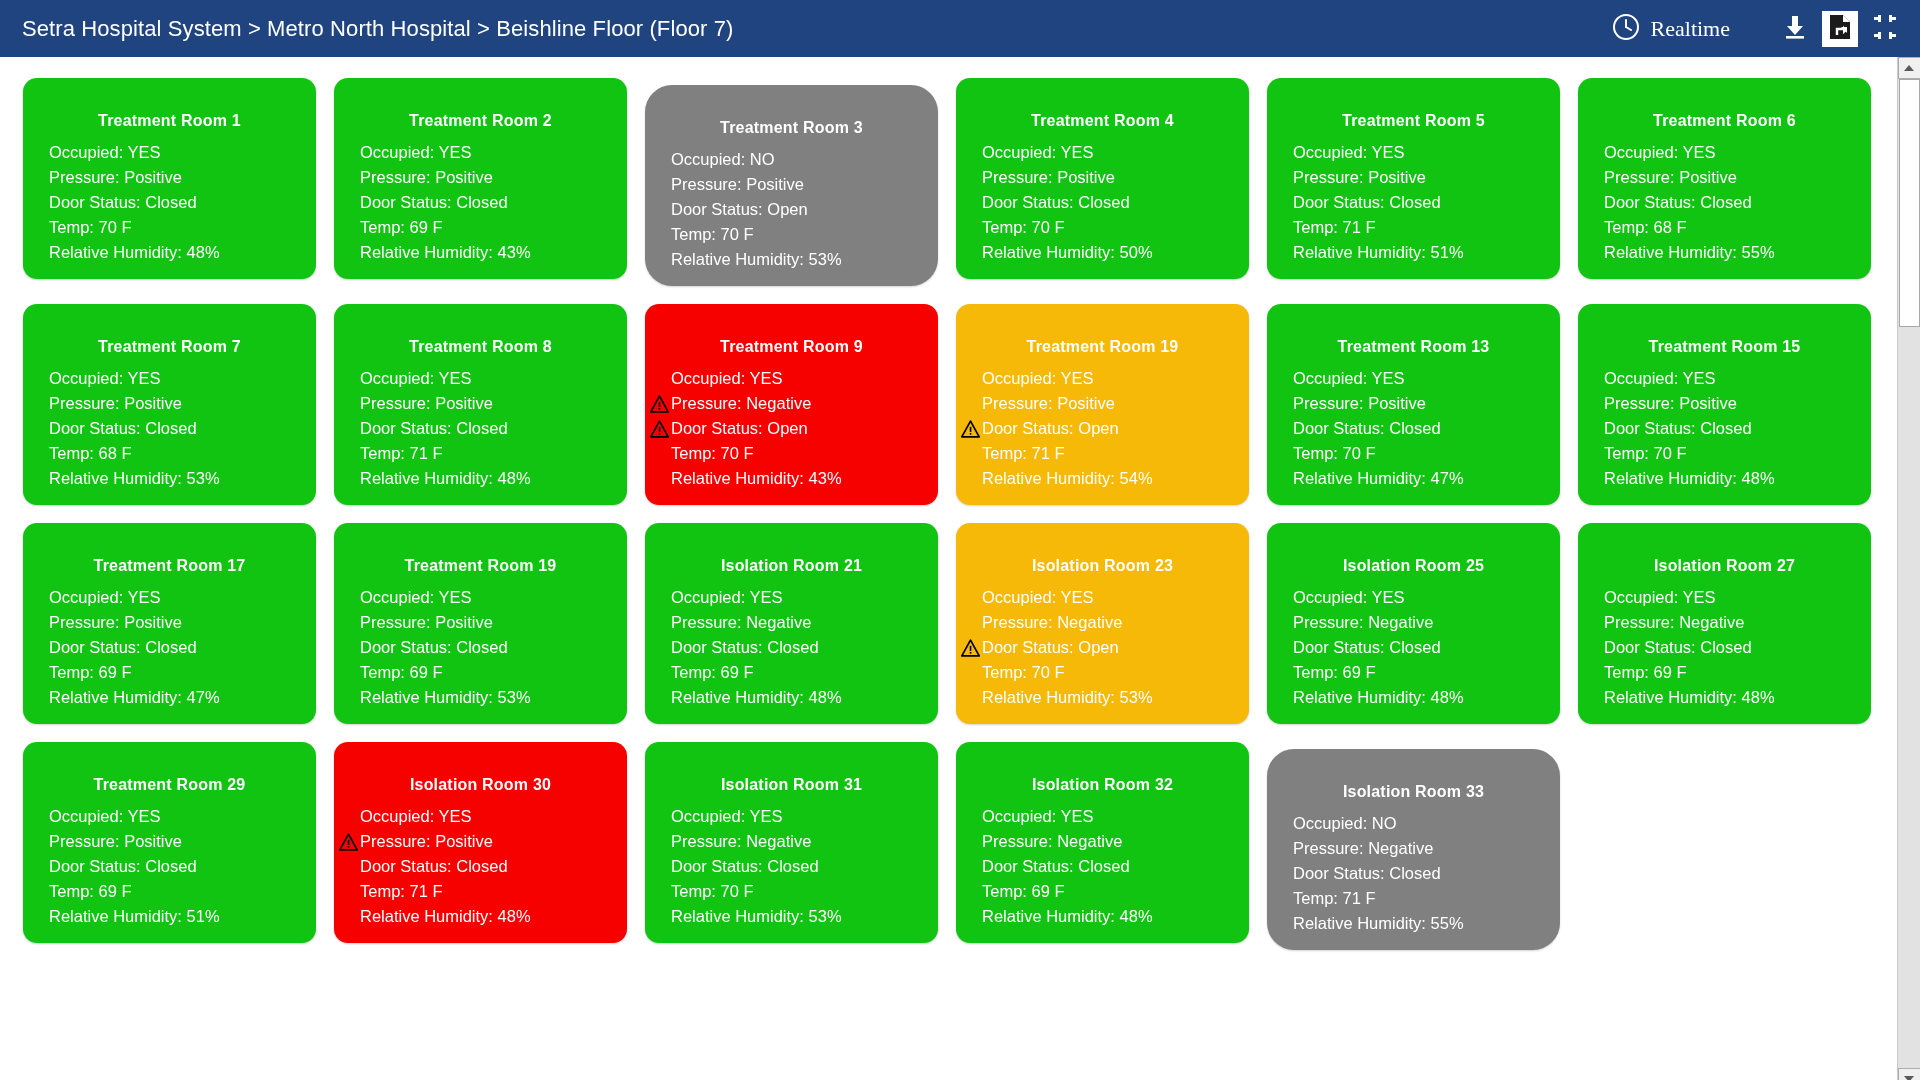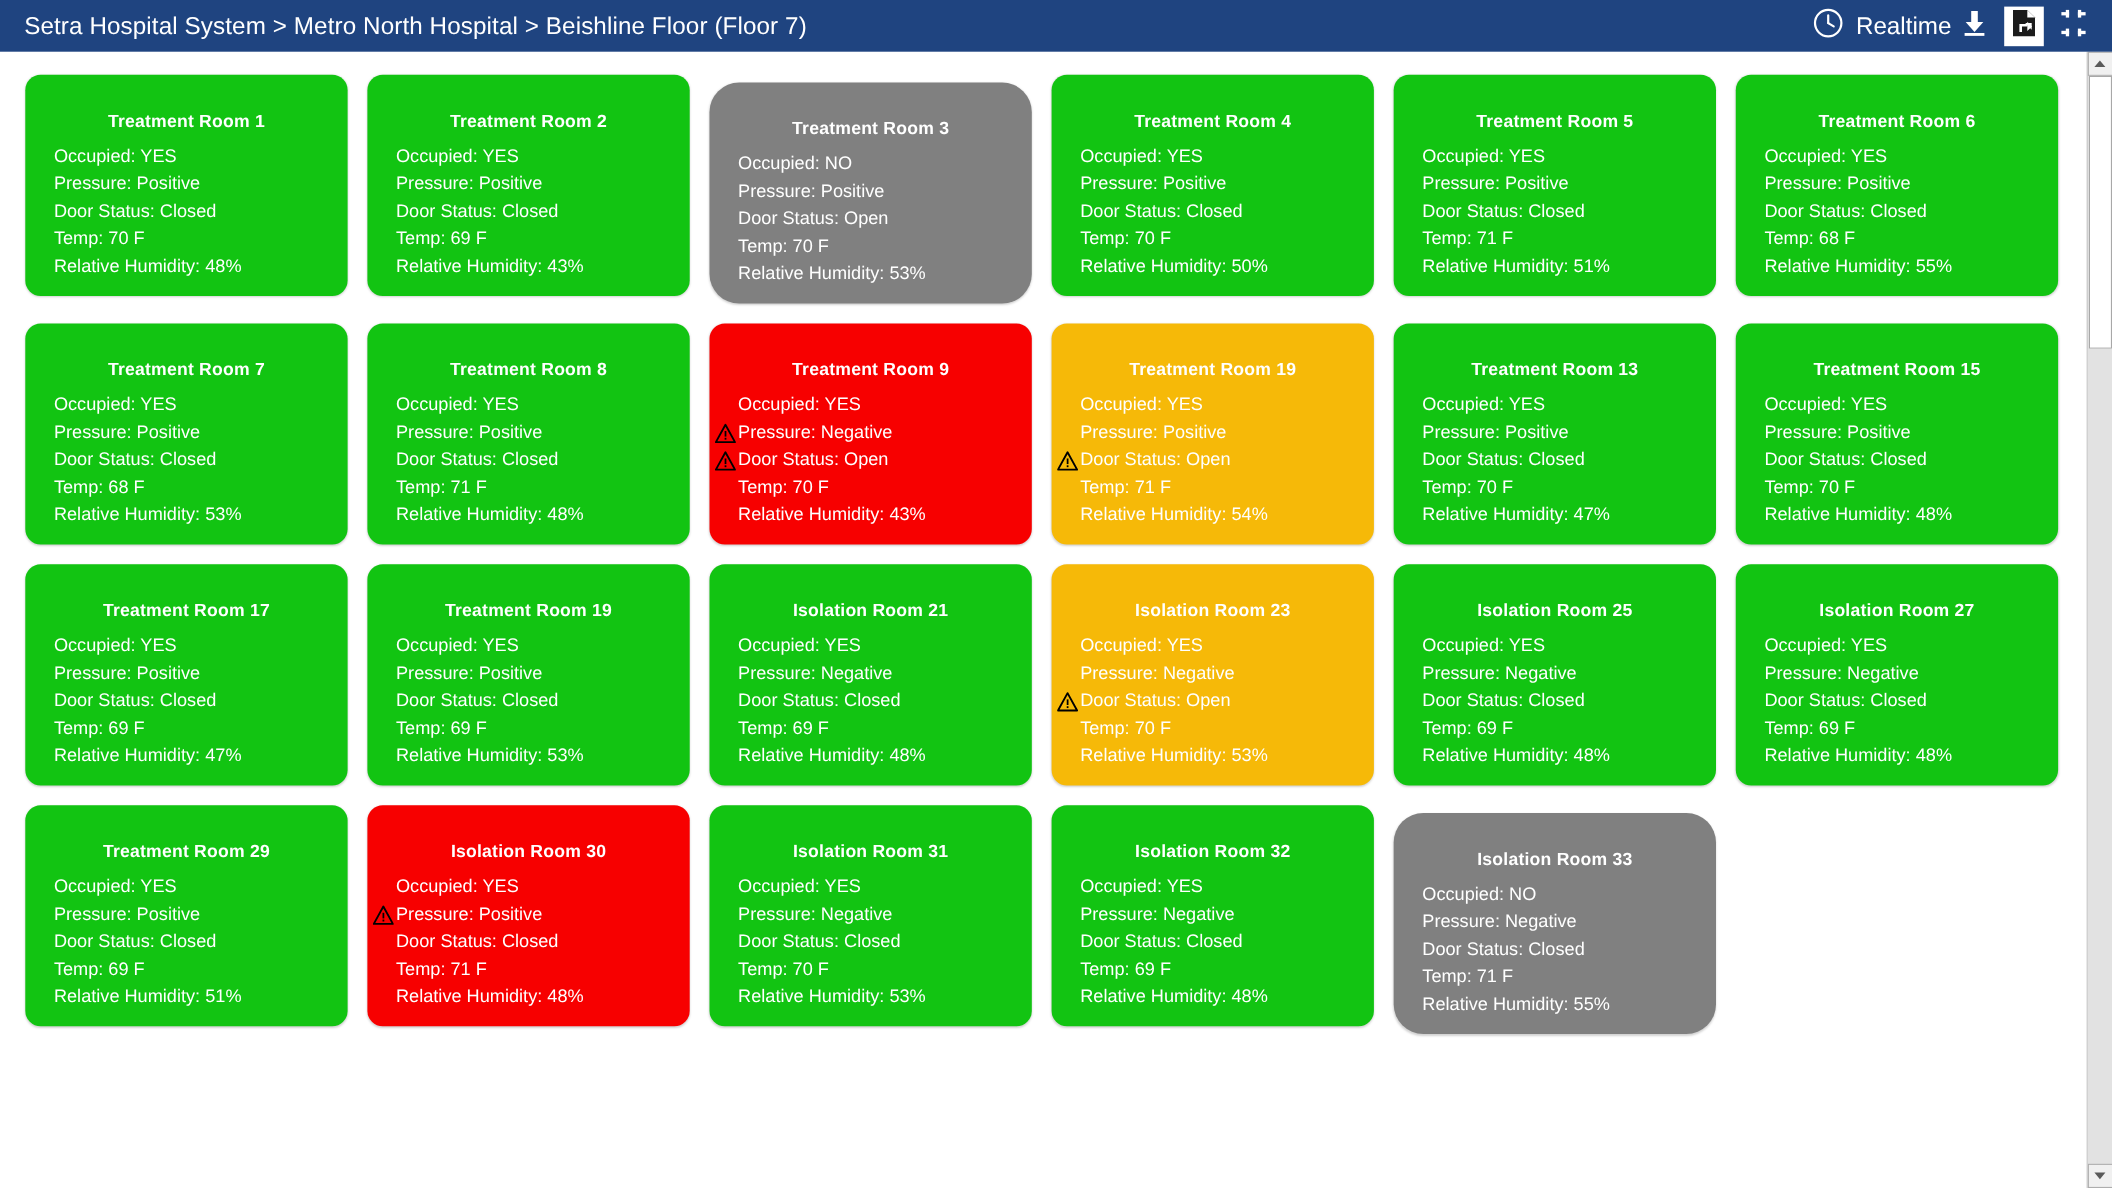--- a/index.html
+++ b/index.html
@@ -7,21 +7,21 @@
   html, body {
     width: 1920px;
     height: 1080px;
     overflow: hidden;
     background: #ffffff;
     font-family: "Liberation Sans", sans-serif;
   }
 
   
   .header {
-    height: 47px;
+    height: 57px;
     background: #1f4480;
     display: flex;
     align-items: center;
     justify-content: space-between;
     padding: 0 14px 0 22px;
     position: relative;
     z-index: 5;
   }
 
   .breadcrumb {
@@ -35,20 +35,22 @@
   .header-right {
     display: flex;
     align-items: center;
     gap: 0px;
   }
 
   .mode-indicator {
     display: flex;
     align-items: center;
     gap: 11px;
+    margin-right: 44px;
+    font-family: Liberation Serif, serif;
   }
 
   .mode-label {
     color: #ffffff;
     font-size: 22px;
     font-weight: 400;
     white-space: nowrap;
   }
 
   .icon-btn {

